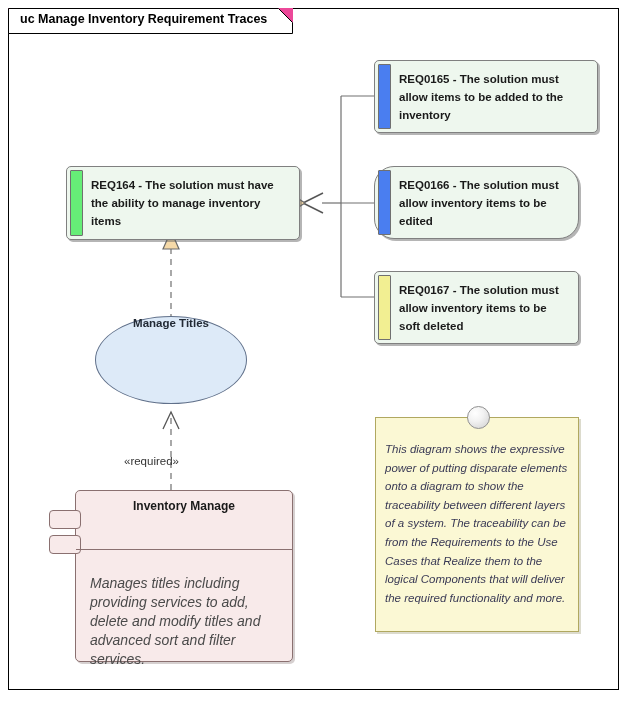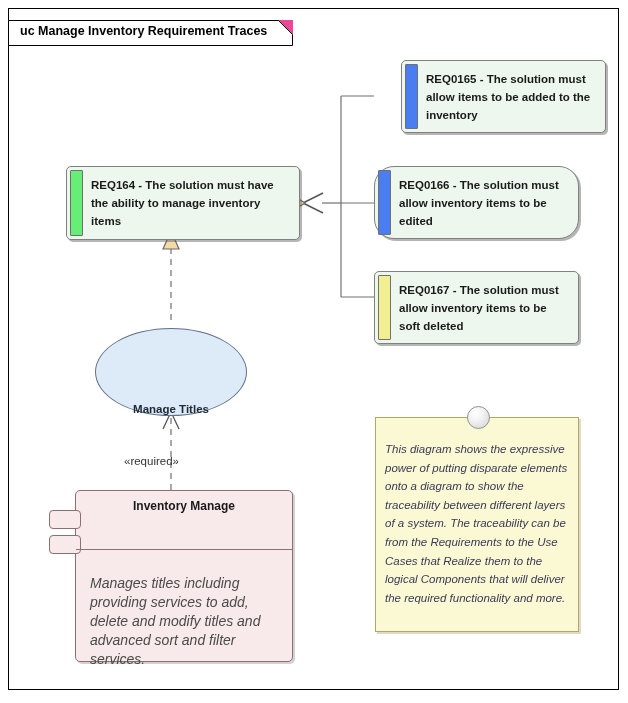--- a/index.html
+++ b/index.html
@@ -22,21 +22,21 @@
     top: 8px;
     width: 611px;
     height: 682px;
     border: 1px solid #000000;
     box-sizing: border-box;
     background: #ffffff;
   }
   #frame-title-tab {
     position: absolute;
     left: 8px;
-    top: 20px;
+    top: 8px;
     height: 25px;
     width: 285px;
     background: #ec4899;
     box-sizing: border-box;
     padding-left: 20px;
   }
   #frame-title-tab .tab-svg {
     position: absolute;
     left: 0;
     top: 0;
@@ -89,28 +89,28 @@
     font-size: 11.5px;
     font-weight: bold;
     line-height: 18px;
     color: #1a1a1a;
   }
 
   
   #usecase-manage-titles {
     position: absolute;
     left: 95px;
-    top: 328px;
+    top: 316px;
     width: 152px;
     height: 88px;
     border: 1px solid #60708a;
     border-radius: 50%;
     background: #ddeaf8;
     display: flex;
-    align-items: flex-end;
+    align-items: flex-start;
     justify-content: center;
     box-sizing: border-box;
   }
   #usecase-label {
     font-size: 11.5px;
     font-weight: bold;
     color: #222a35;
   }
 
   
@@ -253,21 +253,21 @@
   </g>
 </svg>
 
 <div class="stereo-label" style="left:124px; top:455px;">«required»</div>
 
 <div class="req" id="req-parent" style="left:66px; top:166px; width:234px; height:74px;">
   <div class="bar" style="background:#66ee77;"></div>
   <div class="req-text">REQ164 - The solution must have the ability to manage inventory items</div>
 </div>
 
-<div class="req" id="req-child-1" style="left:374px; top:60px; width:205px; height:73px;margin-left:27px;">
+<div class="req" id="req-child-1" style="left:374px; top:60px; width:224px; height:73px;">
   <div class="bar" style="background:#4a7ef0;"></div>
   <div class="req-text">REQ0165 - The solution must allow items to be added to the inventory</div>
 </div>
 
 <div class="req" id="req-child-2" style="left:374px; top:166px; width:205px; height:73px;border-radius:20px;">
   <div class="bar" style="background:#4a7ef0;"></div>
   <div class="req-text">REQ0166 - The solution must allow inventory items to be edited</div>
 </div>
 
 <div class="req" id="req-child-3" style="left:374px; top:271px; width:205px; height:73px;">

